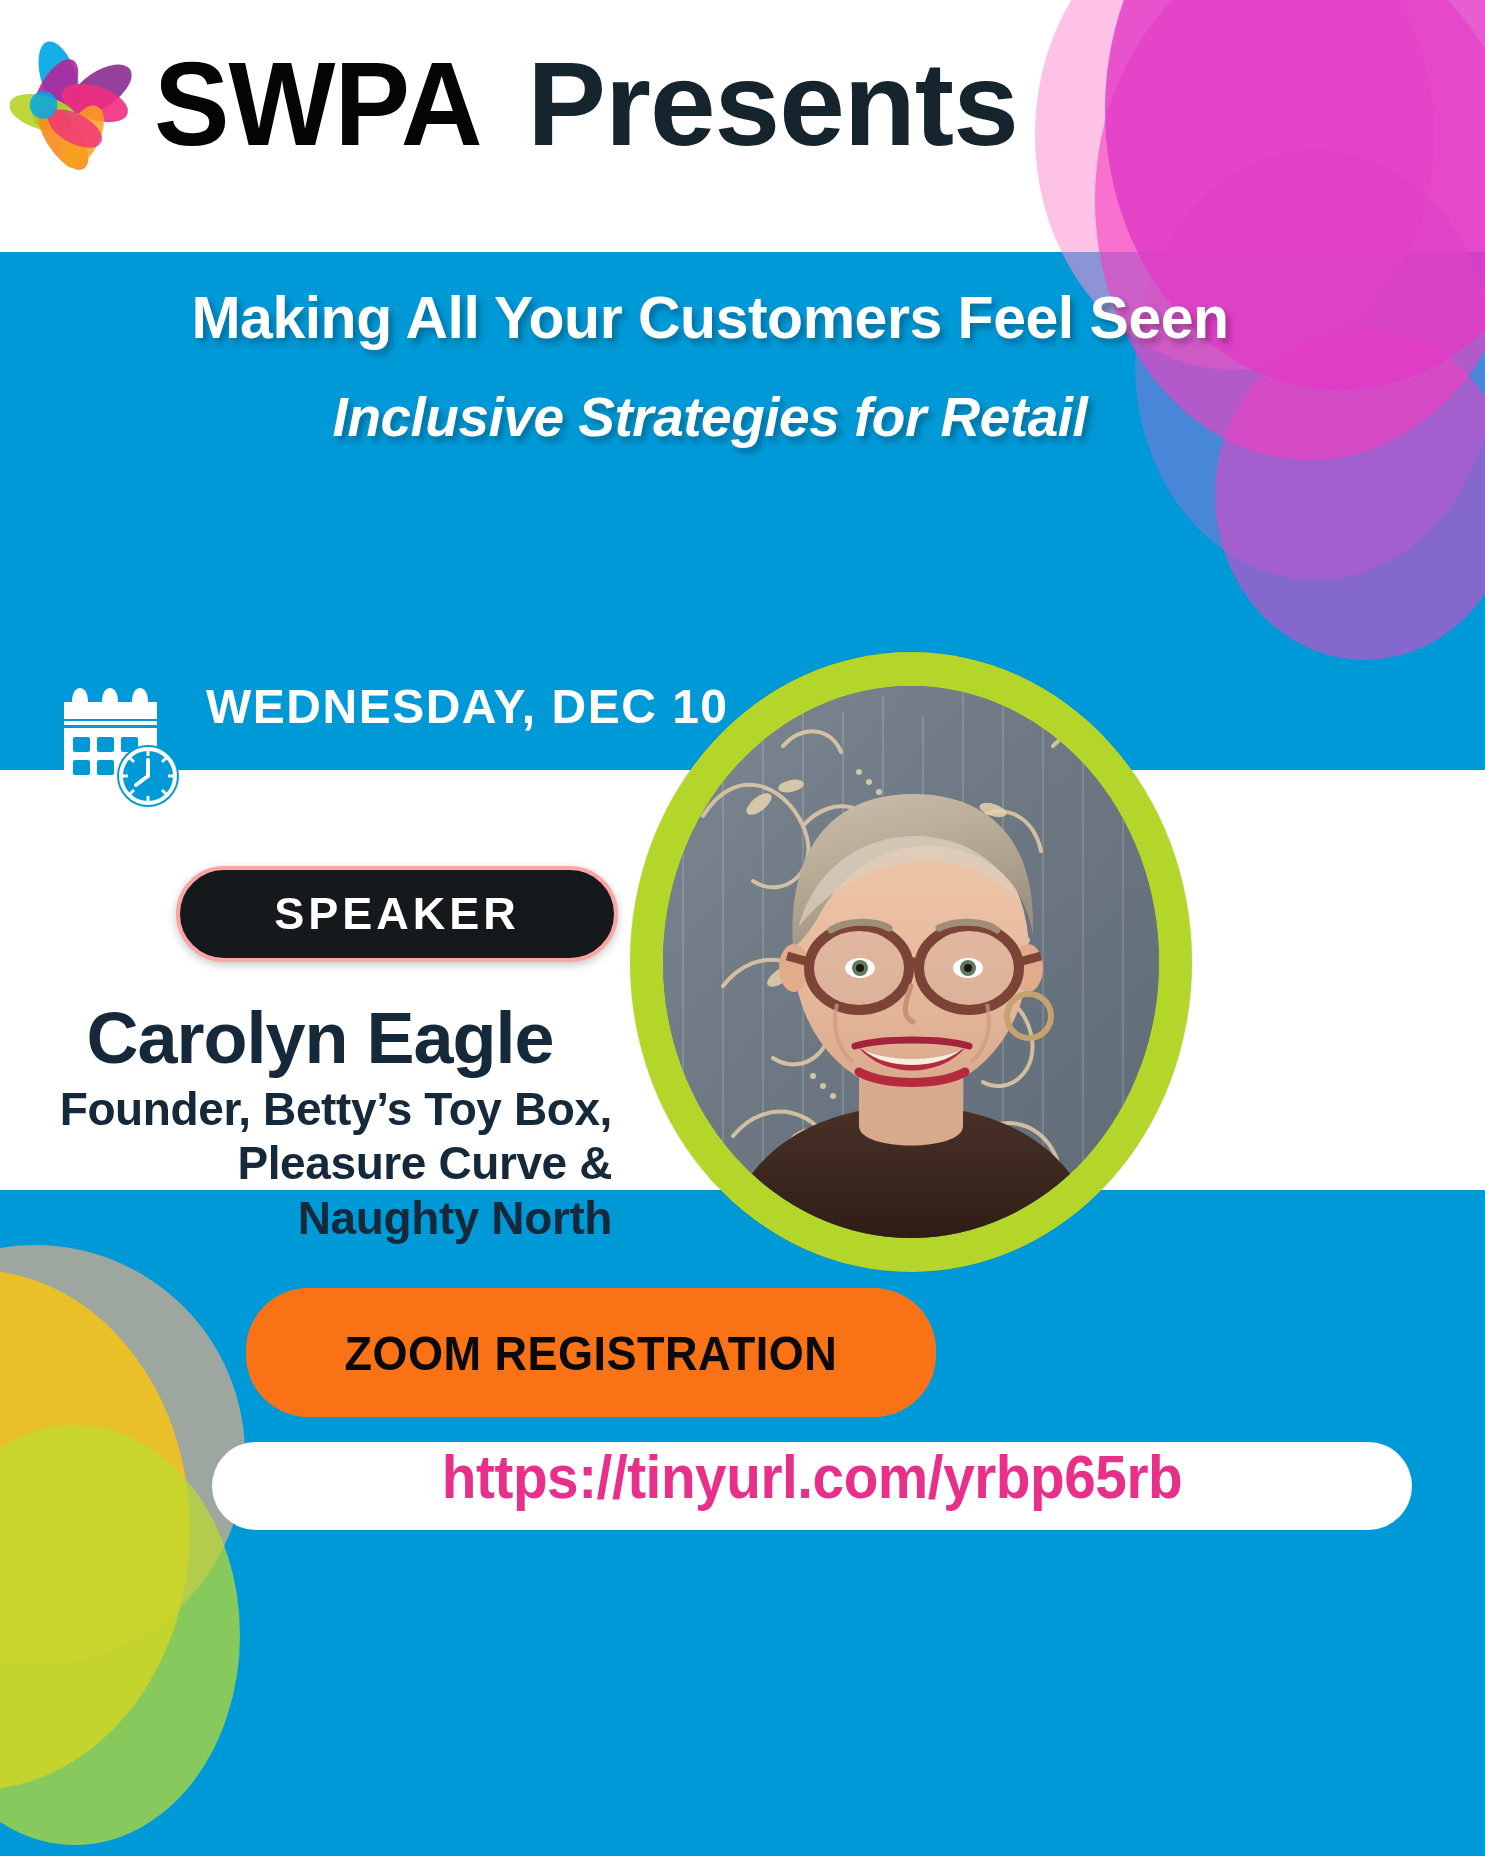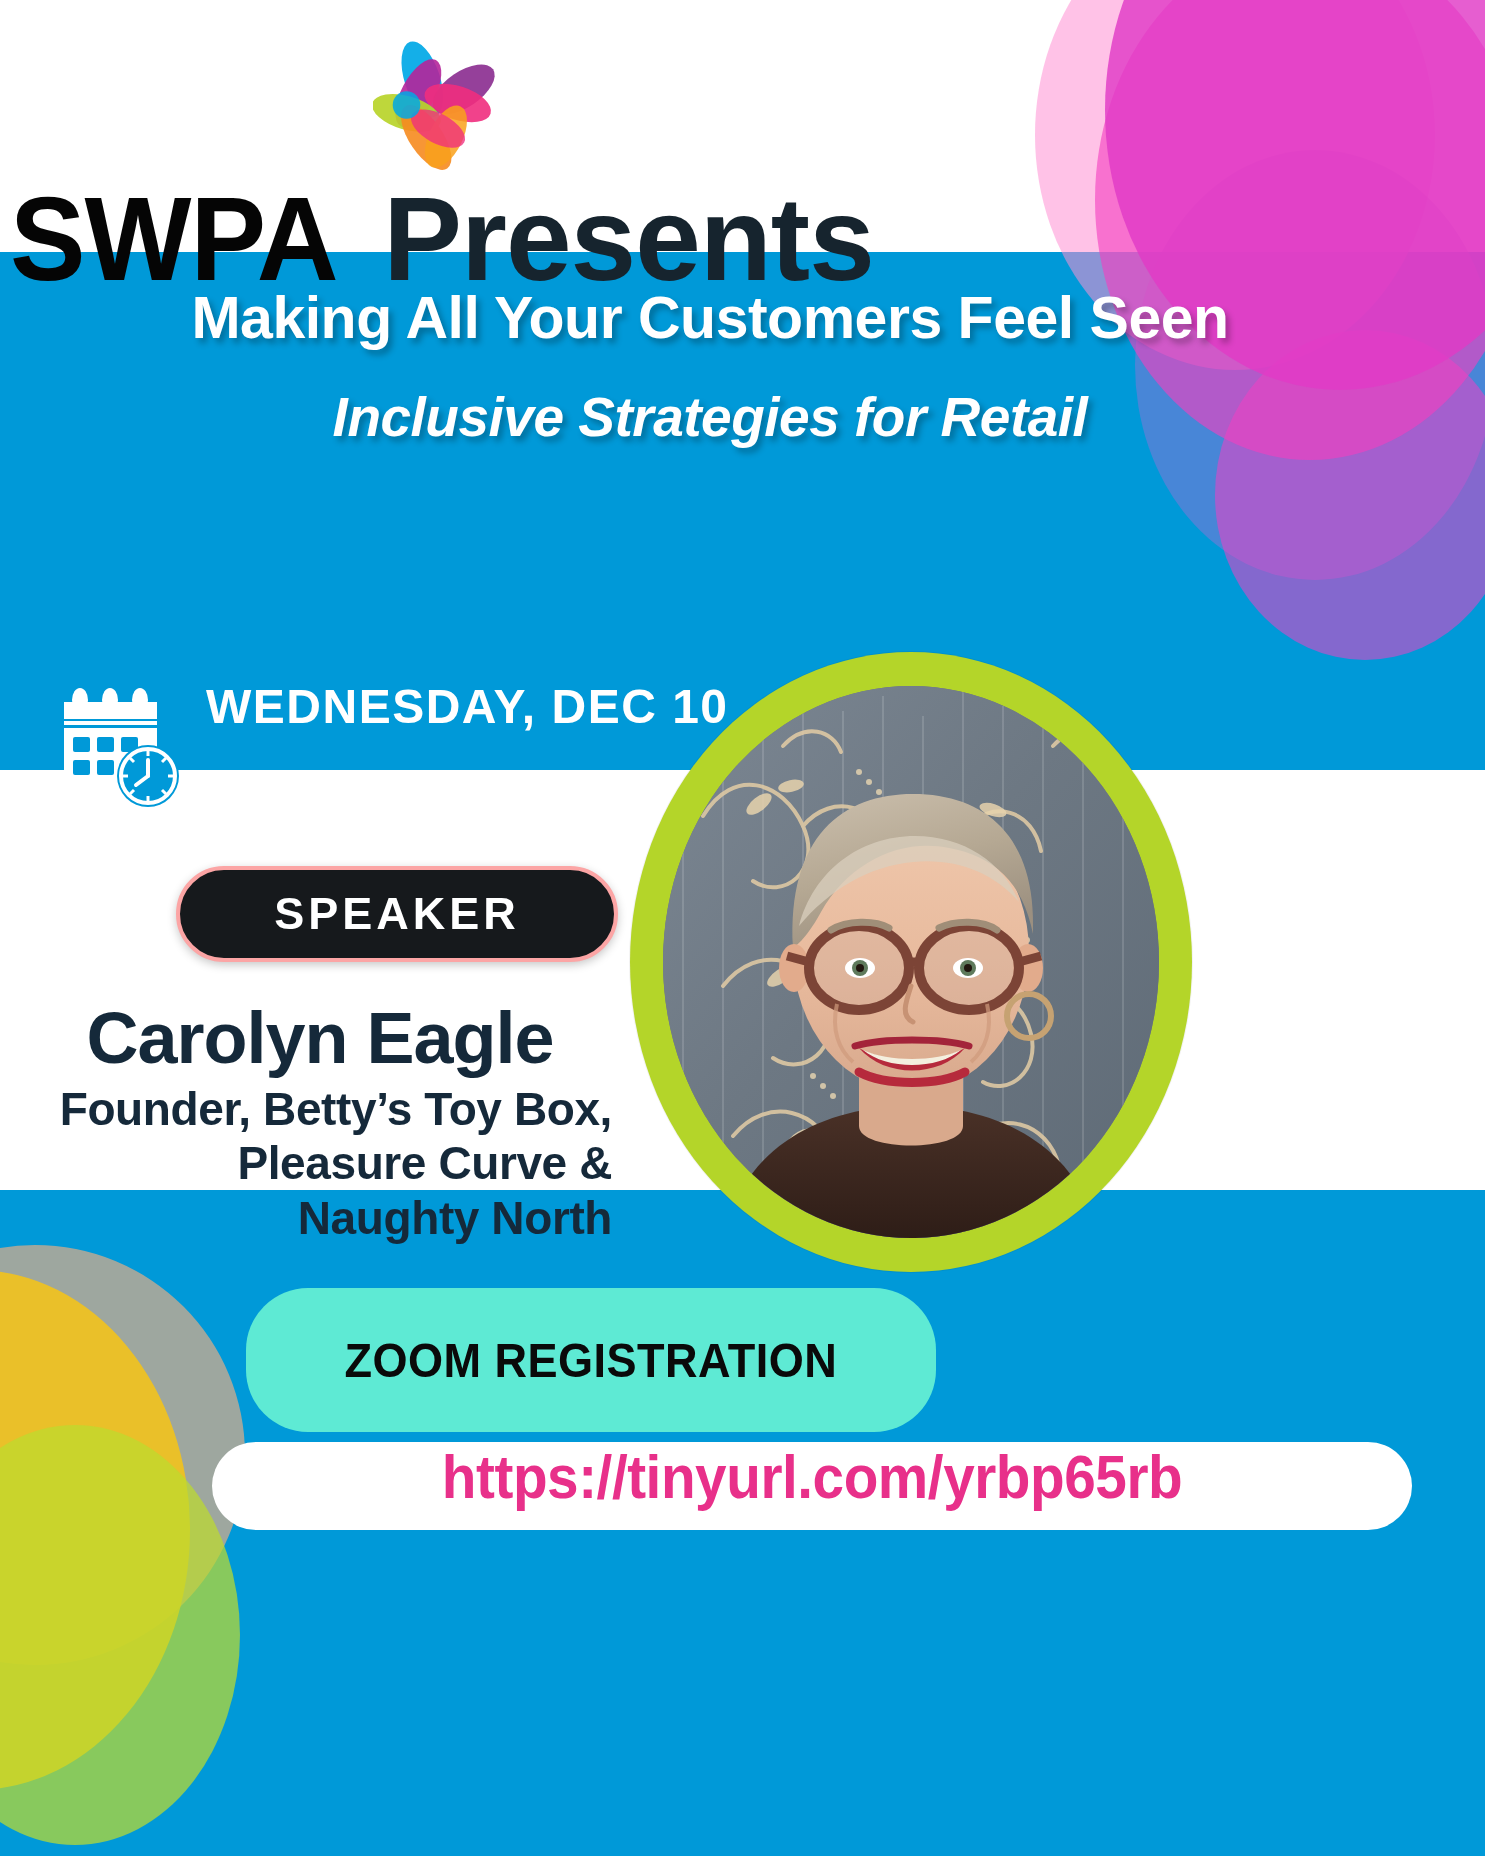--- a/index.html
+++ b/index.html
@@ -25,21 +25,21 @@
   .deco-pink-b { width:430px; height:520px; right:-40px; top:-60px;  background:#f43fc0; opacity:.62; }
   .deco-pink-c { width:400px; height:470px; right:50px;  top:-100px; background:#ff8fd4; opacity:.55; }
   .deco-pink-d { width:360px; height:430px; right:-10px; top:150px;  background:#a06fd6; opacity:.45; }
   .deco-pink-e { width:300px; height:330px; right:-30px; top:330px;  background:#f03fc6; opacity:.55; }
 
   .deco-peach { width:420px; height:420px; left:-175px; top:1245px; background:#ffb07c; opacity:.62; }
   .deco-gold  { width:430px; height:520px; left:-240px; top:1270px; background:#f5c419; opacity:.88; }
   .deco-lime  { width:330px; height:420px; left:-90px;  top:1425px; background:#bcdb2e; opacity:.72; }
 
   
-  .header-row { position:absolute; top:34px; left:10px; display:flex; align-items:center; gap:6px;flex-direction:column; }
+  .header-row { position:absolute; top:34px; left:10px; display:flex; align-items:center; gap:6px; }
   .logo-mark { width:138px; height:140px; flex:0 0 auto; }
   .brand-text {
     font-size:118px; line-height:1; font-weight:bold; letter-spacing:-1px;
     white-space:nowrap; display:flex; align-items:baseline;
   }
   .brand-swpa { color:#050505; font-family:"Liberation Sans", sans-serif; font-weight:bold;
                 font-stretch:condensed; transform:scaleX(.96); transform-origin:left center; }
   .brand-presents { color:#16242e; margin-left:32px; font-weight:bold; }
 
   
@@ -92,22 +92,22 @@
     box-shadow:0 0 0 1px rgba(0,0,0,.05);
   }
   .portrait-photo {
     width:496px; height:552px; border-radius:50%; overflow:hidden; position:relative;
     background:#6c757d;
   }
   .portrait-photo svg { display:block; width:100%; height:100%; }
 
   
   .cta-zoom {
-    position:absolute; left:246px; top:1288px; width:690px; height:144px;
-    background:#5eead4; border-radius:62px; display:flex; align-items:center; justify-content:center;
+    position:absolute; left:246px; top:1288px; width:690px; height:129px;
+    background:#f97316; border-radius:62px; display:flex; align-items:center; justify-content:center;
     z-index:6;
   }
   .cta-zoom span {
     color:#0a0a0a; font-size:49px; font-weight:bold; letter-spacing:.5px;
     font-stretch:condensed; transform:scaleX(.92);
   }
   .cta-url {
     position:absolute; left:212px; top:1442px; width:1200px; height:88px;
     background:#ffffff; border-radius:62px; display:flex; align-items:flex-start; justify-content:center;
     z-index:6;

